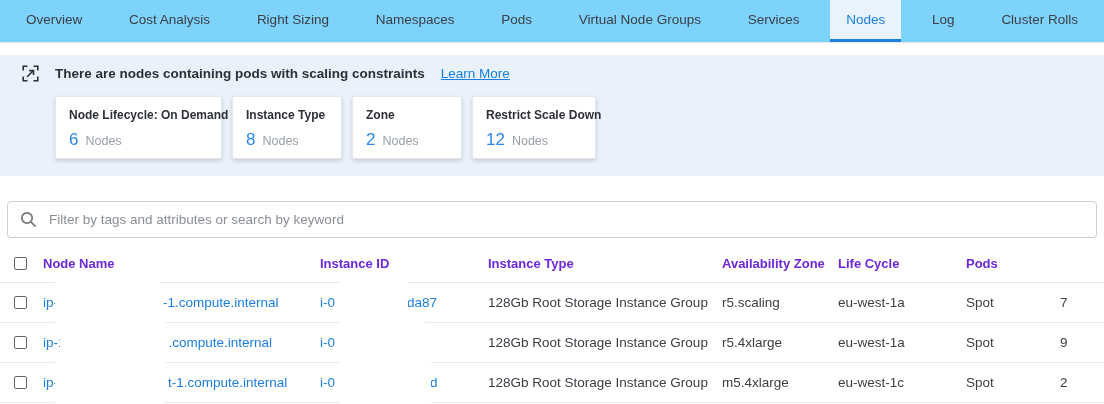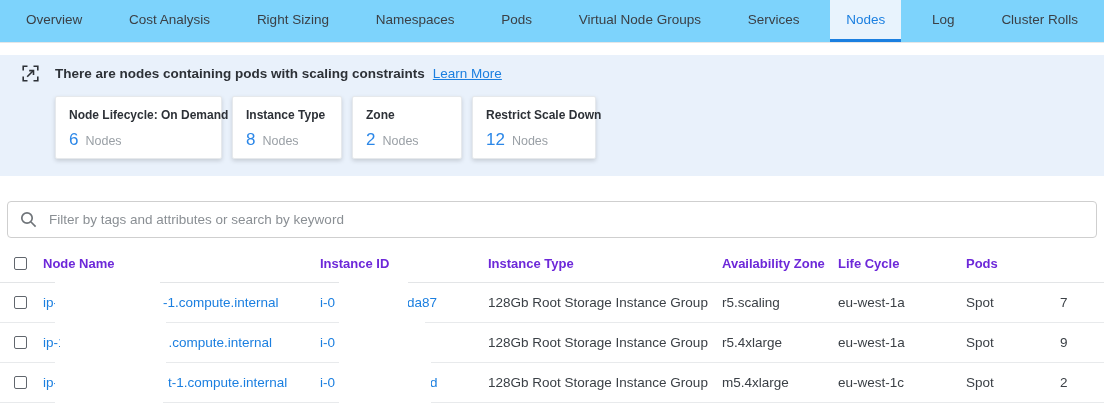--- a/index.html
+++ b/index.html
@@ -11,21 +11,21 @@
     height:43px; padding:0 10px; border-bottom:1px solid #e4e6e8; background:#7dd3fc; }
   .tab { display:flex; align-items:center; padding:0 16px; font-size:13.5px;
     color:#3b4046; cursor:pointer; border-bottom:3px solid transparent; white-space:nowrap; }
   .tab.active { background:#e8f3fd; color:#1b7fe0; border-bottom-color:#1b7fe0; }
 
   
   .banner { margin-top:12px; height:121px; background:#e9f1fb; padding-top:8px; }
   .alert-row { display:flex; align-items:center; margin-left:22px; height:20px; }
   .alert-icon { width:17px; height:17px; margin-right:16px; flex:0 0 auto; }
   .alert-msg { font-size:13.5px; font-weight:bold; color:#2d3137; }
-  .alert-link { font-size:13.5px; color:#1b7fe0; text-decoration:underline; margin-left:8px; cursor:pointer; }
+  .alert-link { font-size:13.5px; color:#1b7fe0; text-decoration:underline; margin-left:16px; cursor:pointer; }
 
   .cards { display:flex; gap:10px; margin:13px 9px 0 55px; }
   .card { background:#fff; border:1px solid #e6e9ec; border-radius:2px; height:63px;
     box-shadow:0 2px 4px rgba(0,0,0,.15); padding:11px 12px 0 13px; }
   .card-title { font-size:12px; font-weight:bold; color:#2d3137; white-space:nowrap; }
   .card-count-row { margin-top:8px; display:flex; align-items:baseline; gap:7px; }
   .card-count { font-size:17px; color:#2b87e8; }
   .card-unit { font-size:12.5px; color:#9aa0a6; }
   .card.c1 { width:167px; } .card.c2 { width:110px; } .card.c3 { width:110px; } .card.c4 { width:124px; }
 

